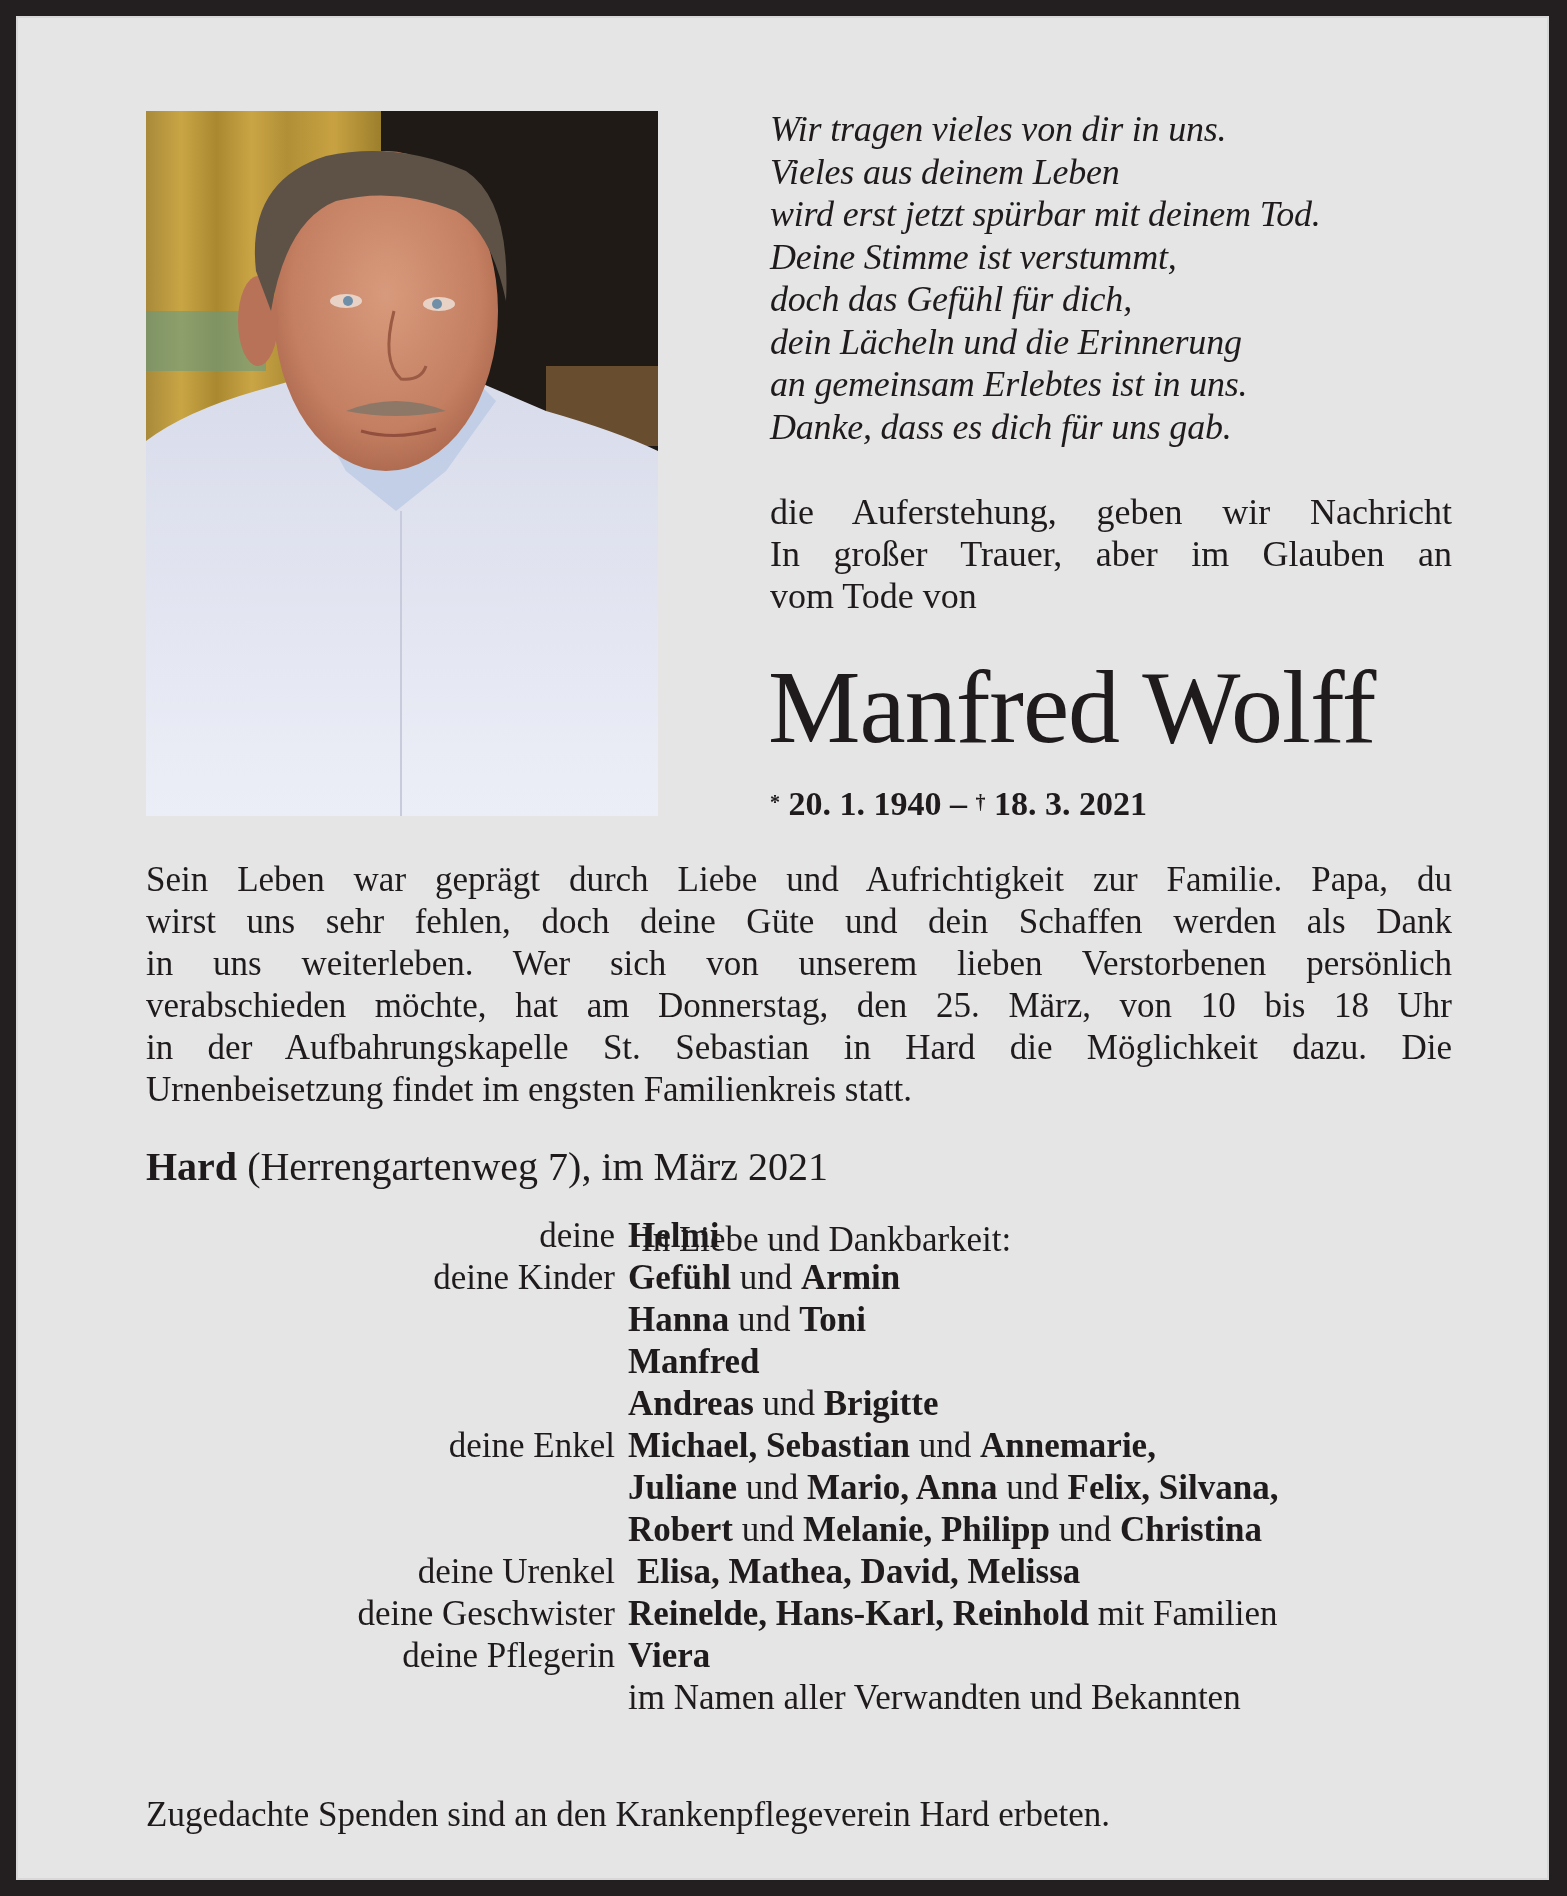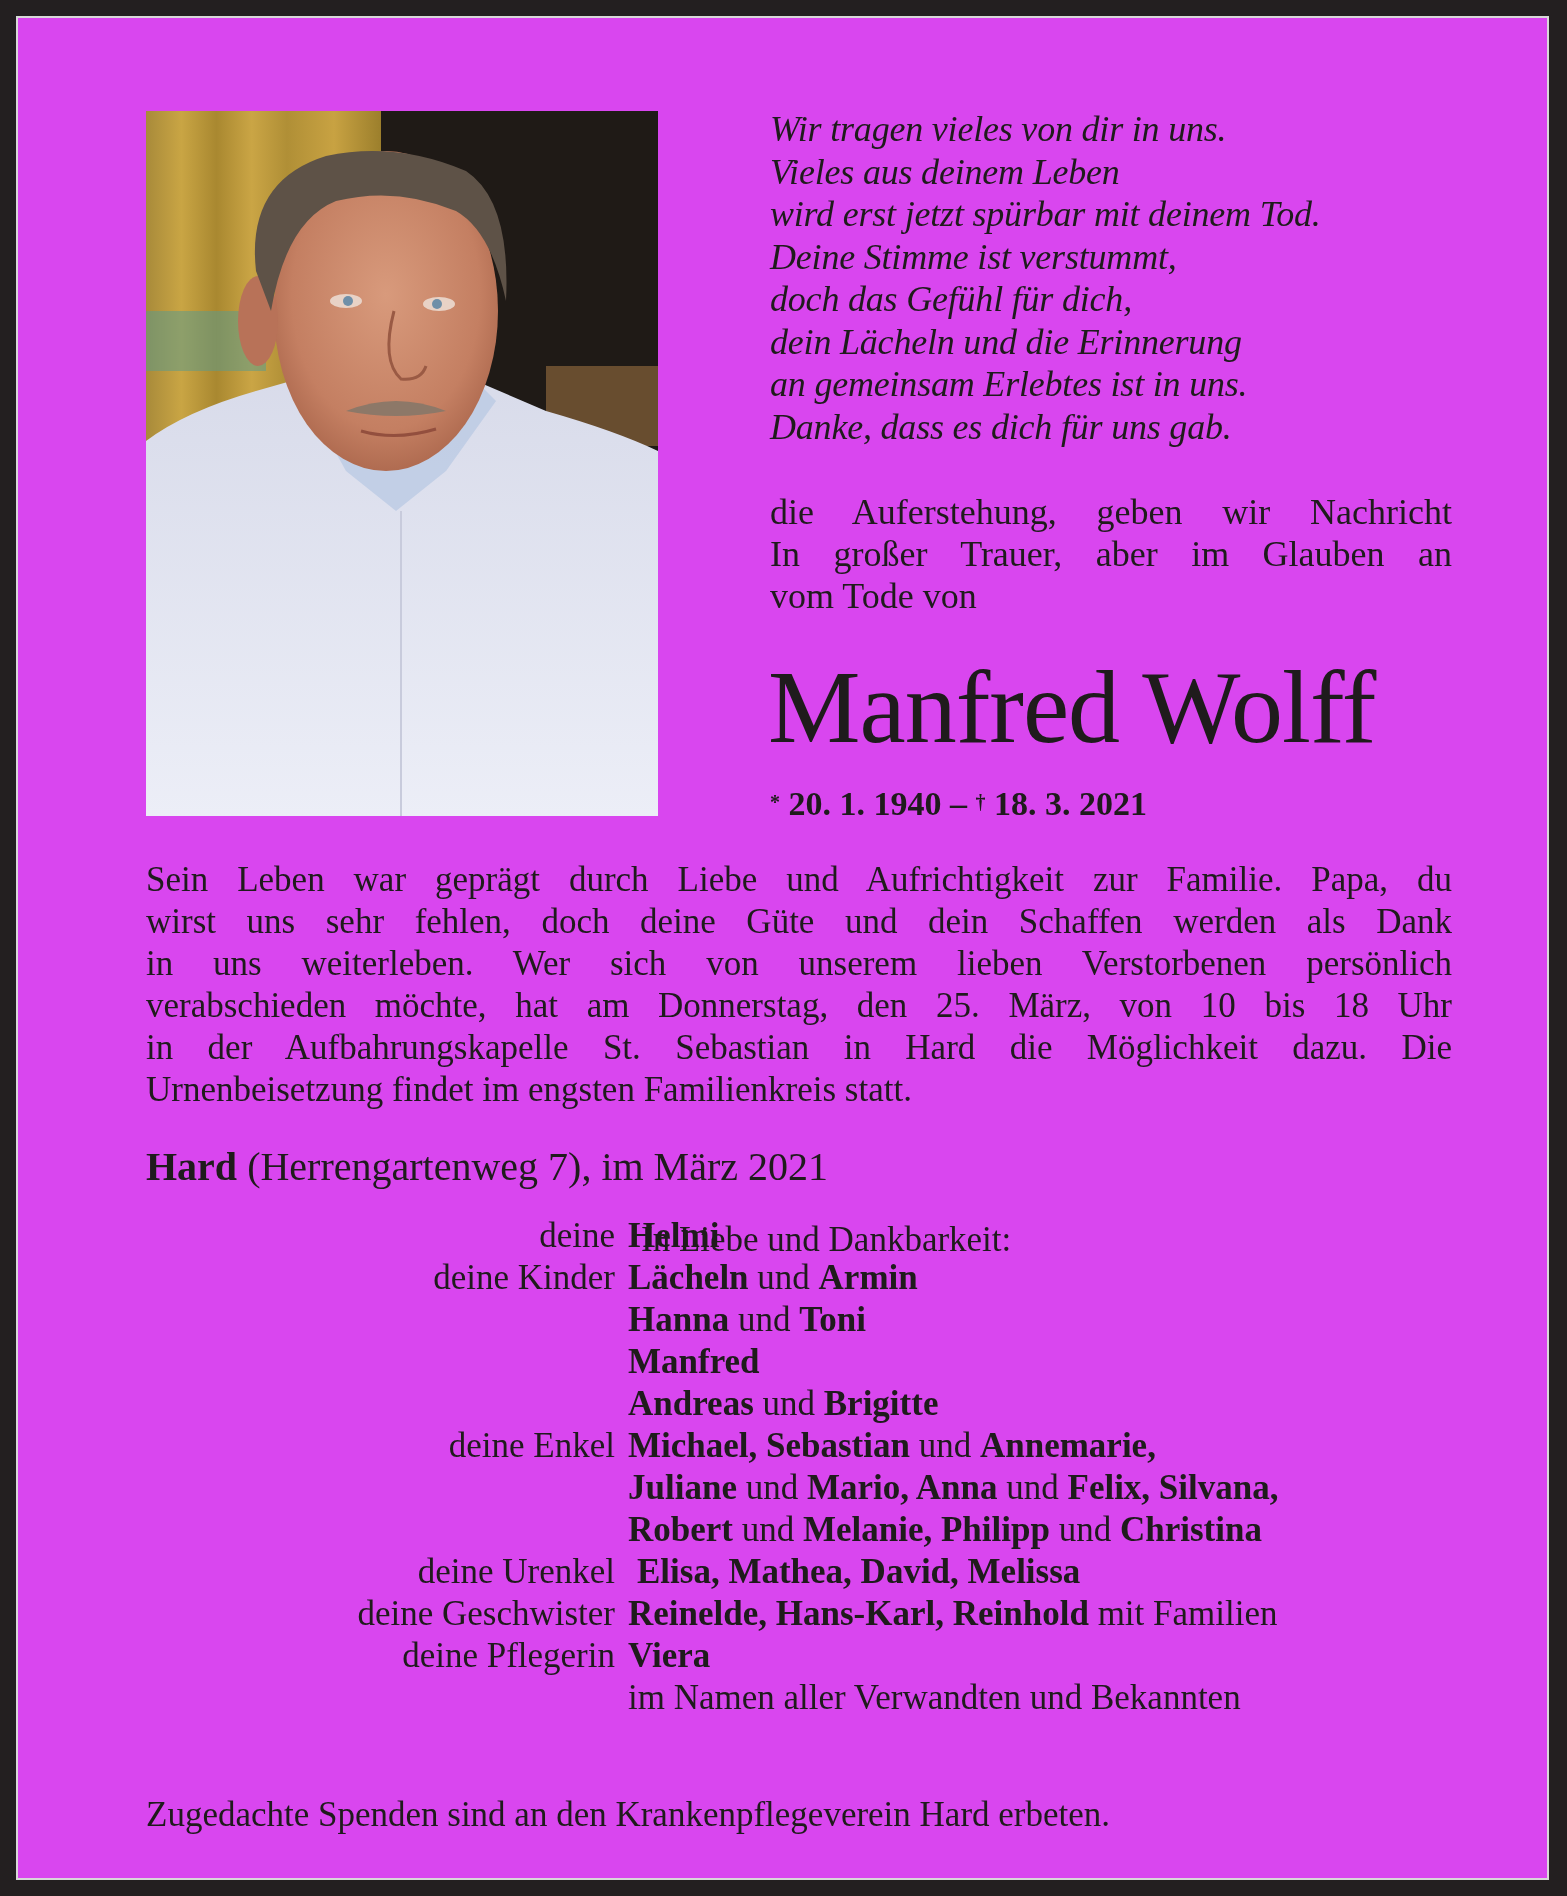--- a/index.html
+++ b/index.html
@@ -6,21 +6,21 @@
   body {
     width:1567px; height:1896px;
     background:#231f20;
     position:relative;
     overflow:hidden;
     font-family:"DejaVu Serif", "Liberation Serif", serif;
     color:#1f1b1c;
   }
   .page {
     position:absolute; left:16px; top:16px; width:1533px; height:1864px;
-    background:#d946ef;
+    background:#e5e5e5;
     box-shadow: inset 0 0 0 2px #d8d8d8;
   }
   .photo {
     position:absolute; left:130px; top:95px; width:512px; height:705px;
     overflow:hidden;
   }
   .photo svg { width:100%; height:100%; display:block; }
 
   .poem {
     position:absolute; left:754px; top:92px;
@@ -180,21 +180,21 @@
 
   <div class="thanks">In Liebe und Dankbarkeit:</div>
 
   <div class="family" id="family">
       <div class="frow">
         <span class="frel">deine</span>
         <span class="fnames"><b style="white-space: pre;">Helmi</b></span>
       </div>
       <div class="frow">
         <span class="frel">deine Kinder</span>
-        <span class="fnames"><b style="white-space: pre;">Lächeln</b><span style="white-space: pre;"> und </span><b style="white-space: pre;">Armin</b></span>
+        <span class="fnames"><b style="white-space: pre;">Gefühl</b><span style="white-space: pre;"> und </span><b style="white-space: pre;">Armin</b></span>
       </div>
       <div class="frow">
         <span class="frel"></span>
         <span class="fnames"><b style="white-space: pre;">Hanna</b><span style="white-space: pre;"> und </span><b style="white-space: pre;">Toni</b></span>
       </div>
       <div class="frow">
         <span class="frel"></span>
         <span class="fnames"><b style="white-space: pre;">Manfred</b></span>
       </div>
       <div class="frow">

